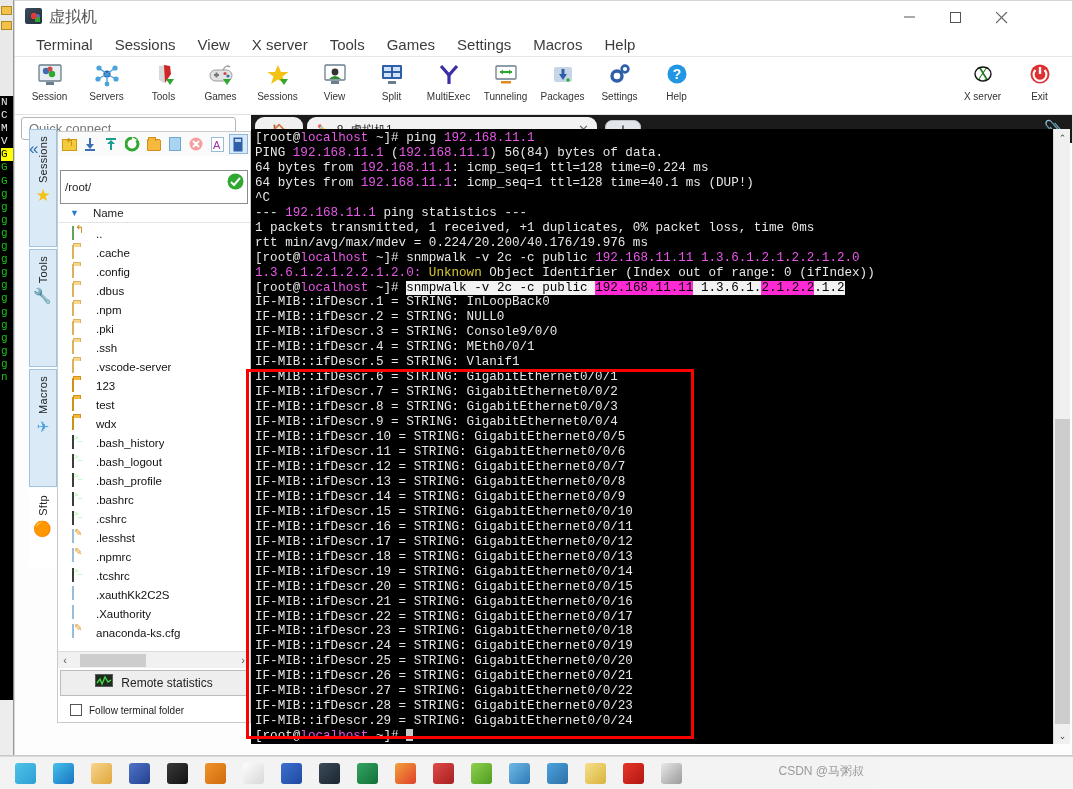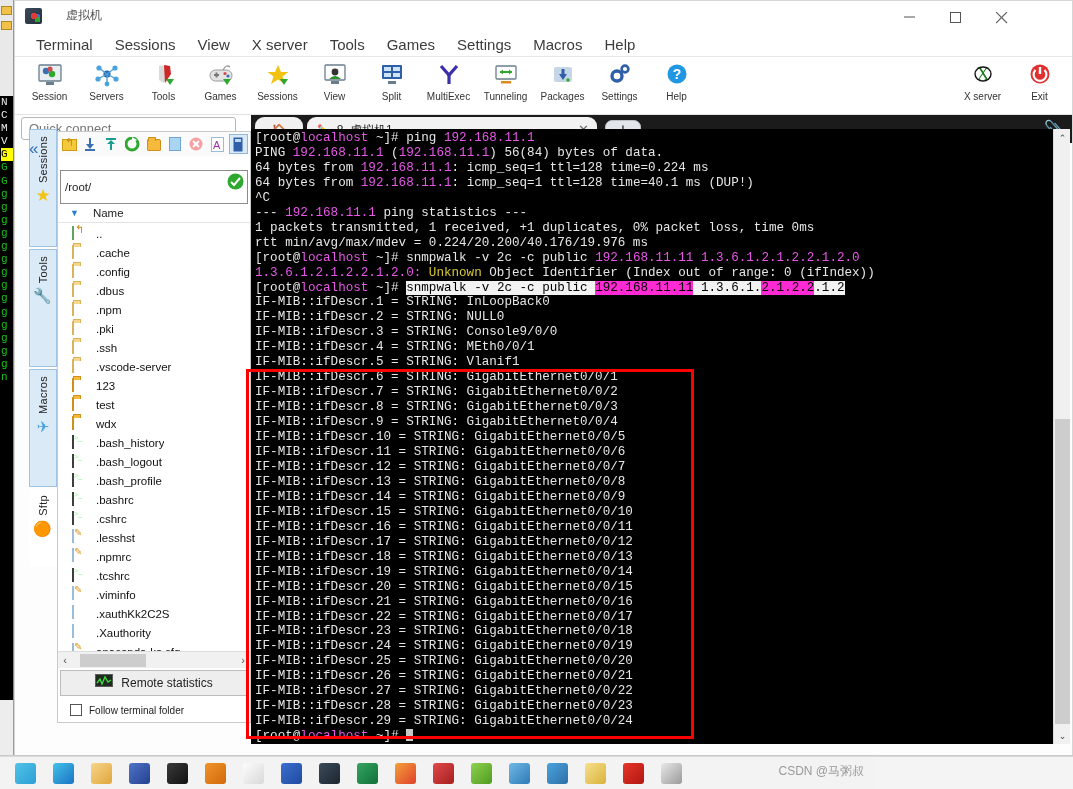--- a/index.html
+++ b/index.html
@@ -44,21 +44,21 @@
     border-radius:2px;
   }
   .titlebar .tb-icon:after{
     content:""; position:absolute; left:6px; top:5px; width:9px; height:9px;
     background:
       radial-gradient(circle at 3px 3px, #e03b3b 3px, transparent 3px),
       radial-gradient(circle at 7px 7px, #2fa82f 3px, transparent 3px),
       radial-gradient(circle at 7px 3px, #3b6fe0 2px, transparent 2px);
   }
   .titlebar .tb-title {
-    position:absolute; left:51px; top:6px; font-size:12px; color:#555;
+    position:absolute; left:34px; top:6px; font-size:16px; color:#555;
   }
   .win-ctrl { position:absolute; top:0; height:31px; width:46px; cursor:default; }
   .win-ctrl svg { position:absolute; left:16px; top:11px; }
   .win-min { right: 138px; } .win-max { right: 92px; } .win-close { right: 46px; }
 
   
   .menubar { height:25px; background:#ffffff; display:flex; align-items:center; padding-left:10px;
              border-bottom:1px solid #e7e7e7; }
   .menubar .mi { font-size:15px; color:#3c3c3c; padding:2px 11px; }
 
@@ -600,24 +600,20 @@
           </div>
           <div class="frow">
             <span class="fi"><span class="ic-pen"></span></span>
             <span class="fname">.npmrc</span>
           </div>
           <div class="frow">
             <span class="fi"><span class="ic-sh"></span></span>
             <span class="fname">.tcshrc</span>
           </div>
           <div class="frow">
-            <span class="fi"><span class="ic-pen"></span></span>
-            <span class="fname">.viminfo</span>
-          </div>
-          <div class="frow">
             <span class="fi"><span class="ic-doc"></span></span>
             <span class="fname">.xauthKk2C2S</span>
           </div>
           <div class="frow">
             <span class="fi"><span class="ic-doc"></span></span>
             <span class="fname">.Xauthority</span>
           </div>
           <div class="frow">
             <span class="fi"><span class="ic-pen"></span></span>
             <span class="fname">anaconda-ks.cfg</span>

